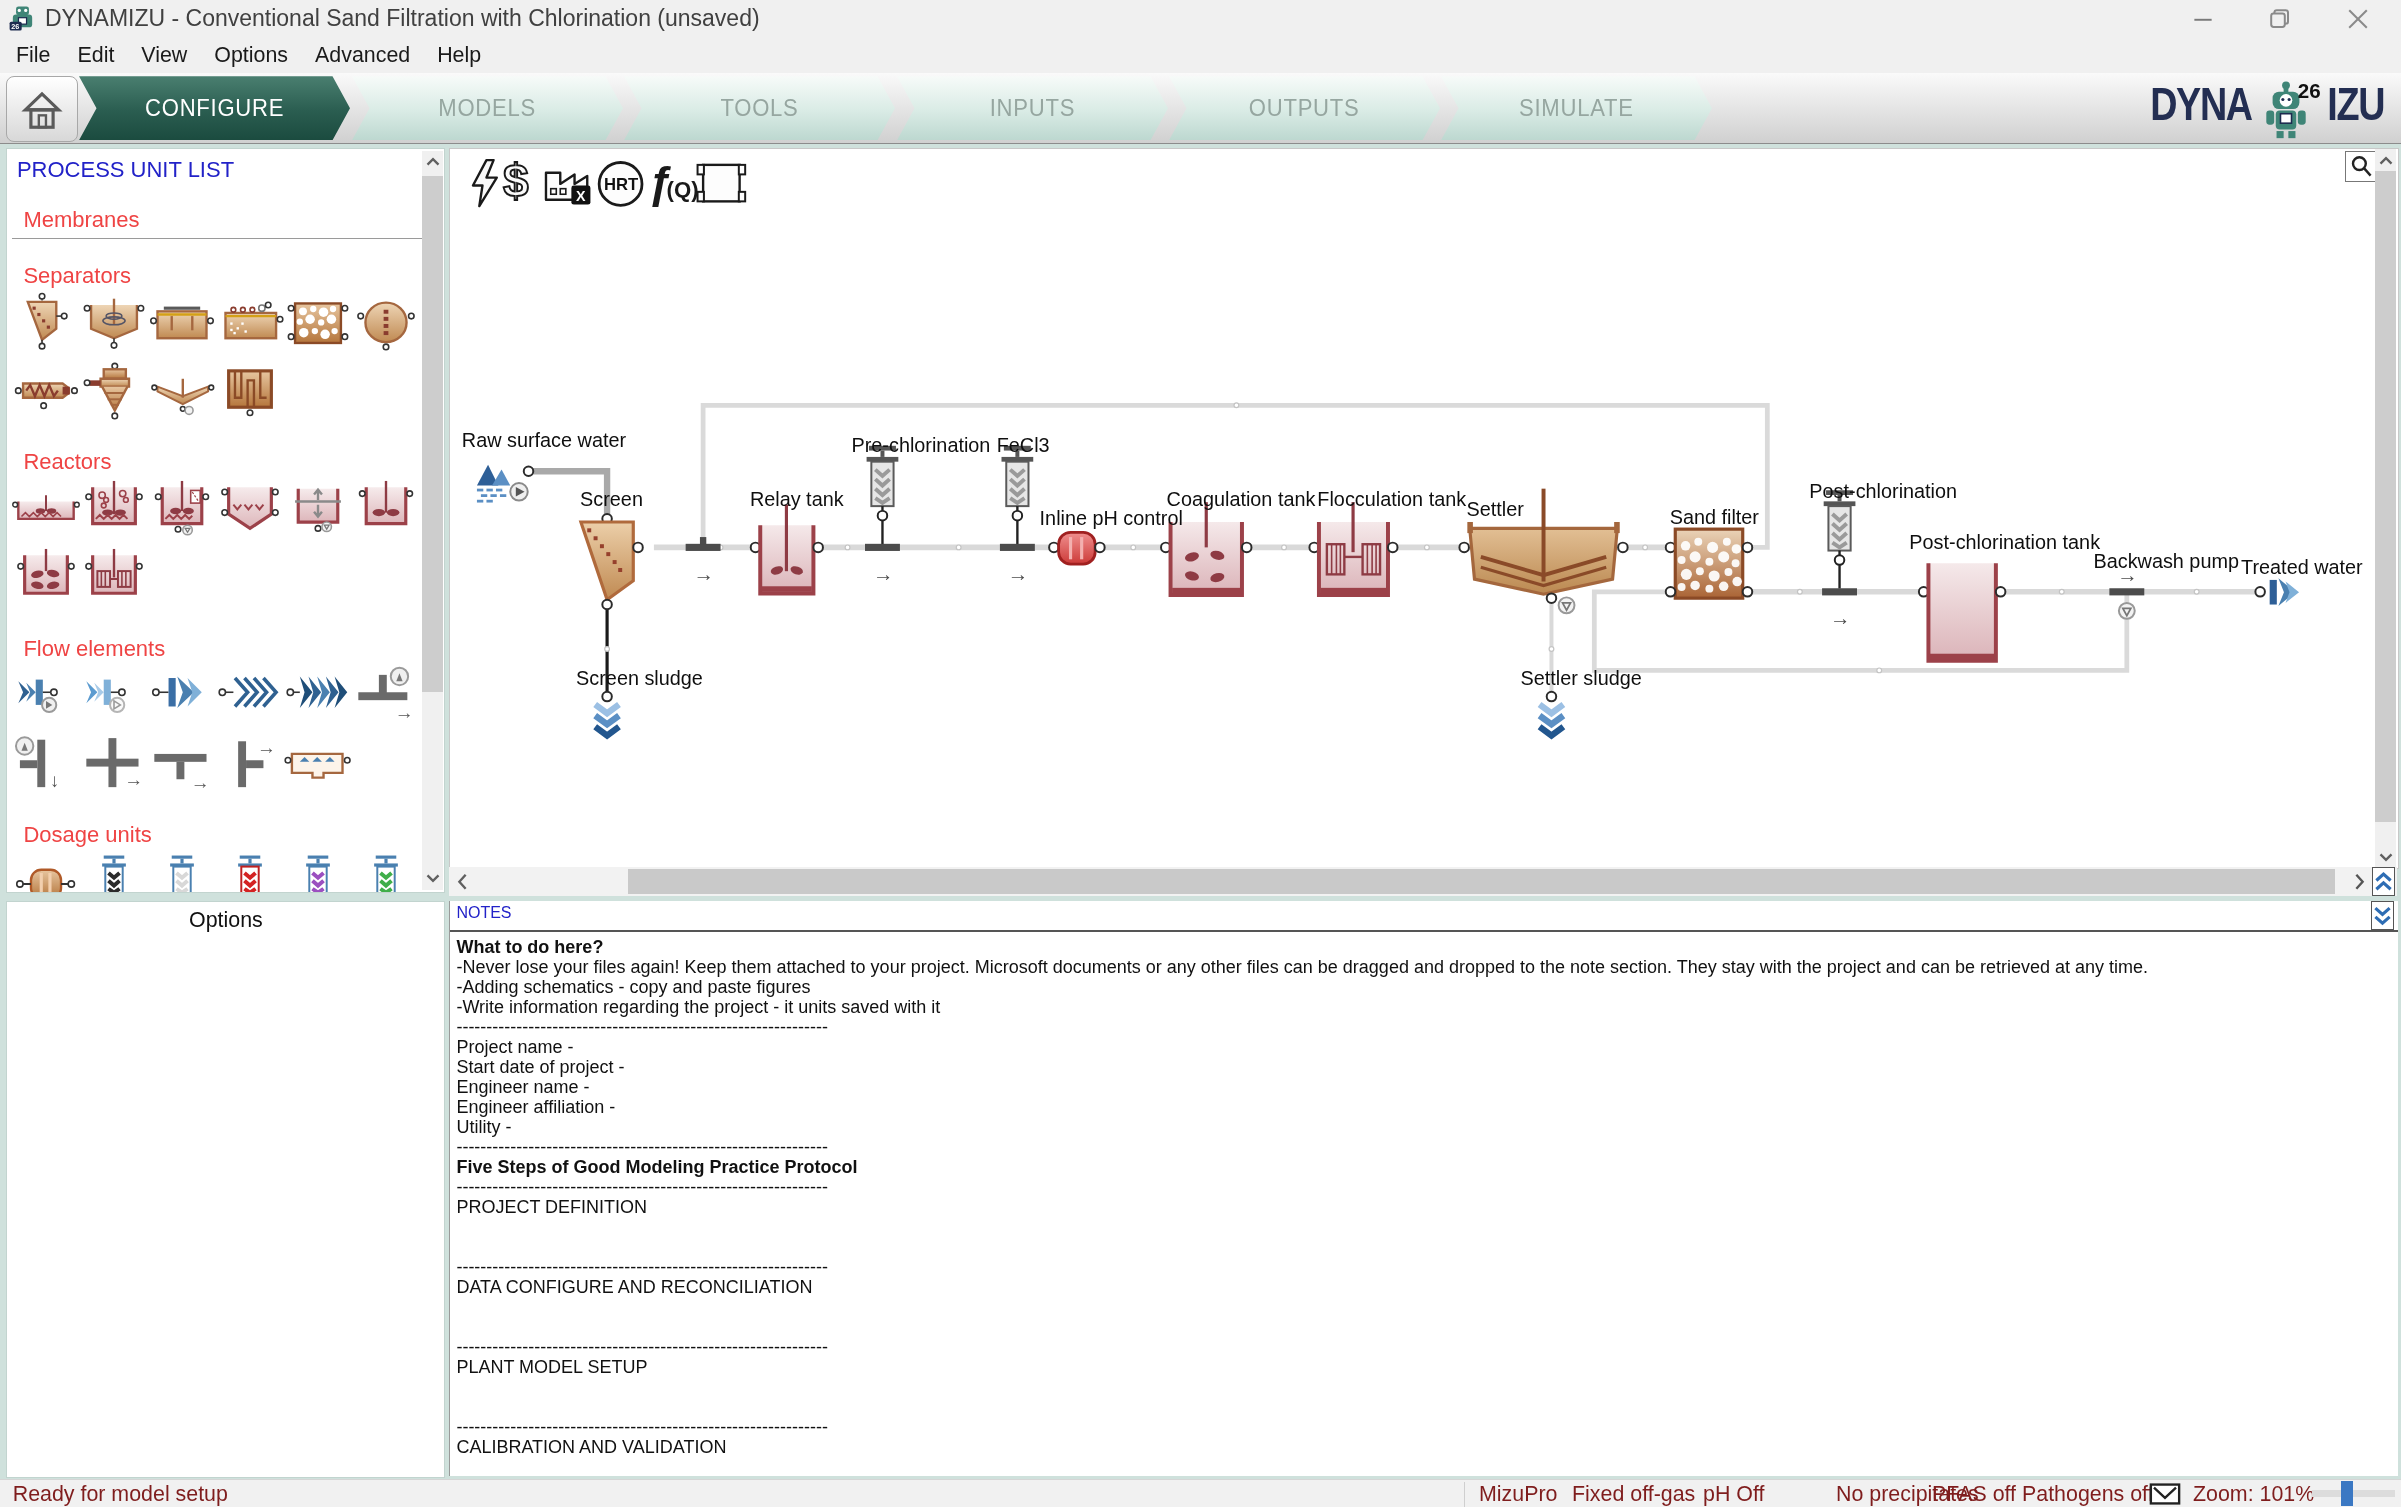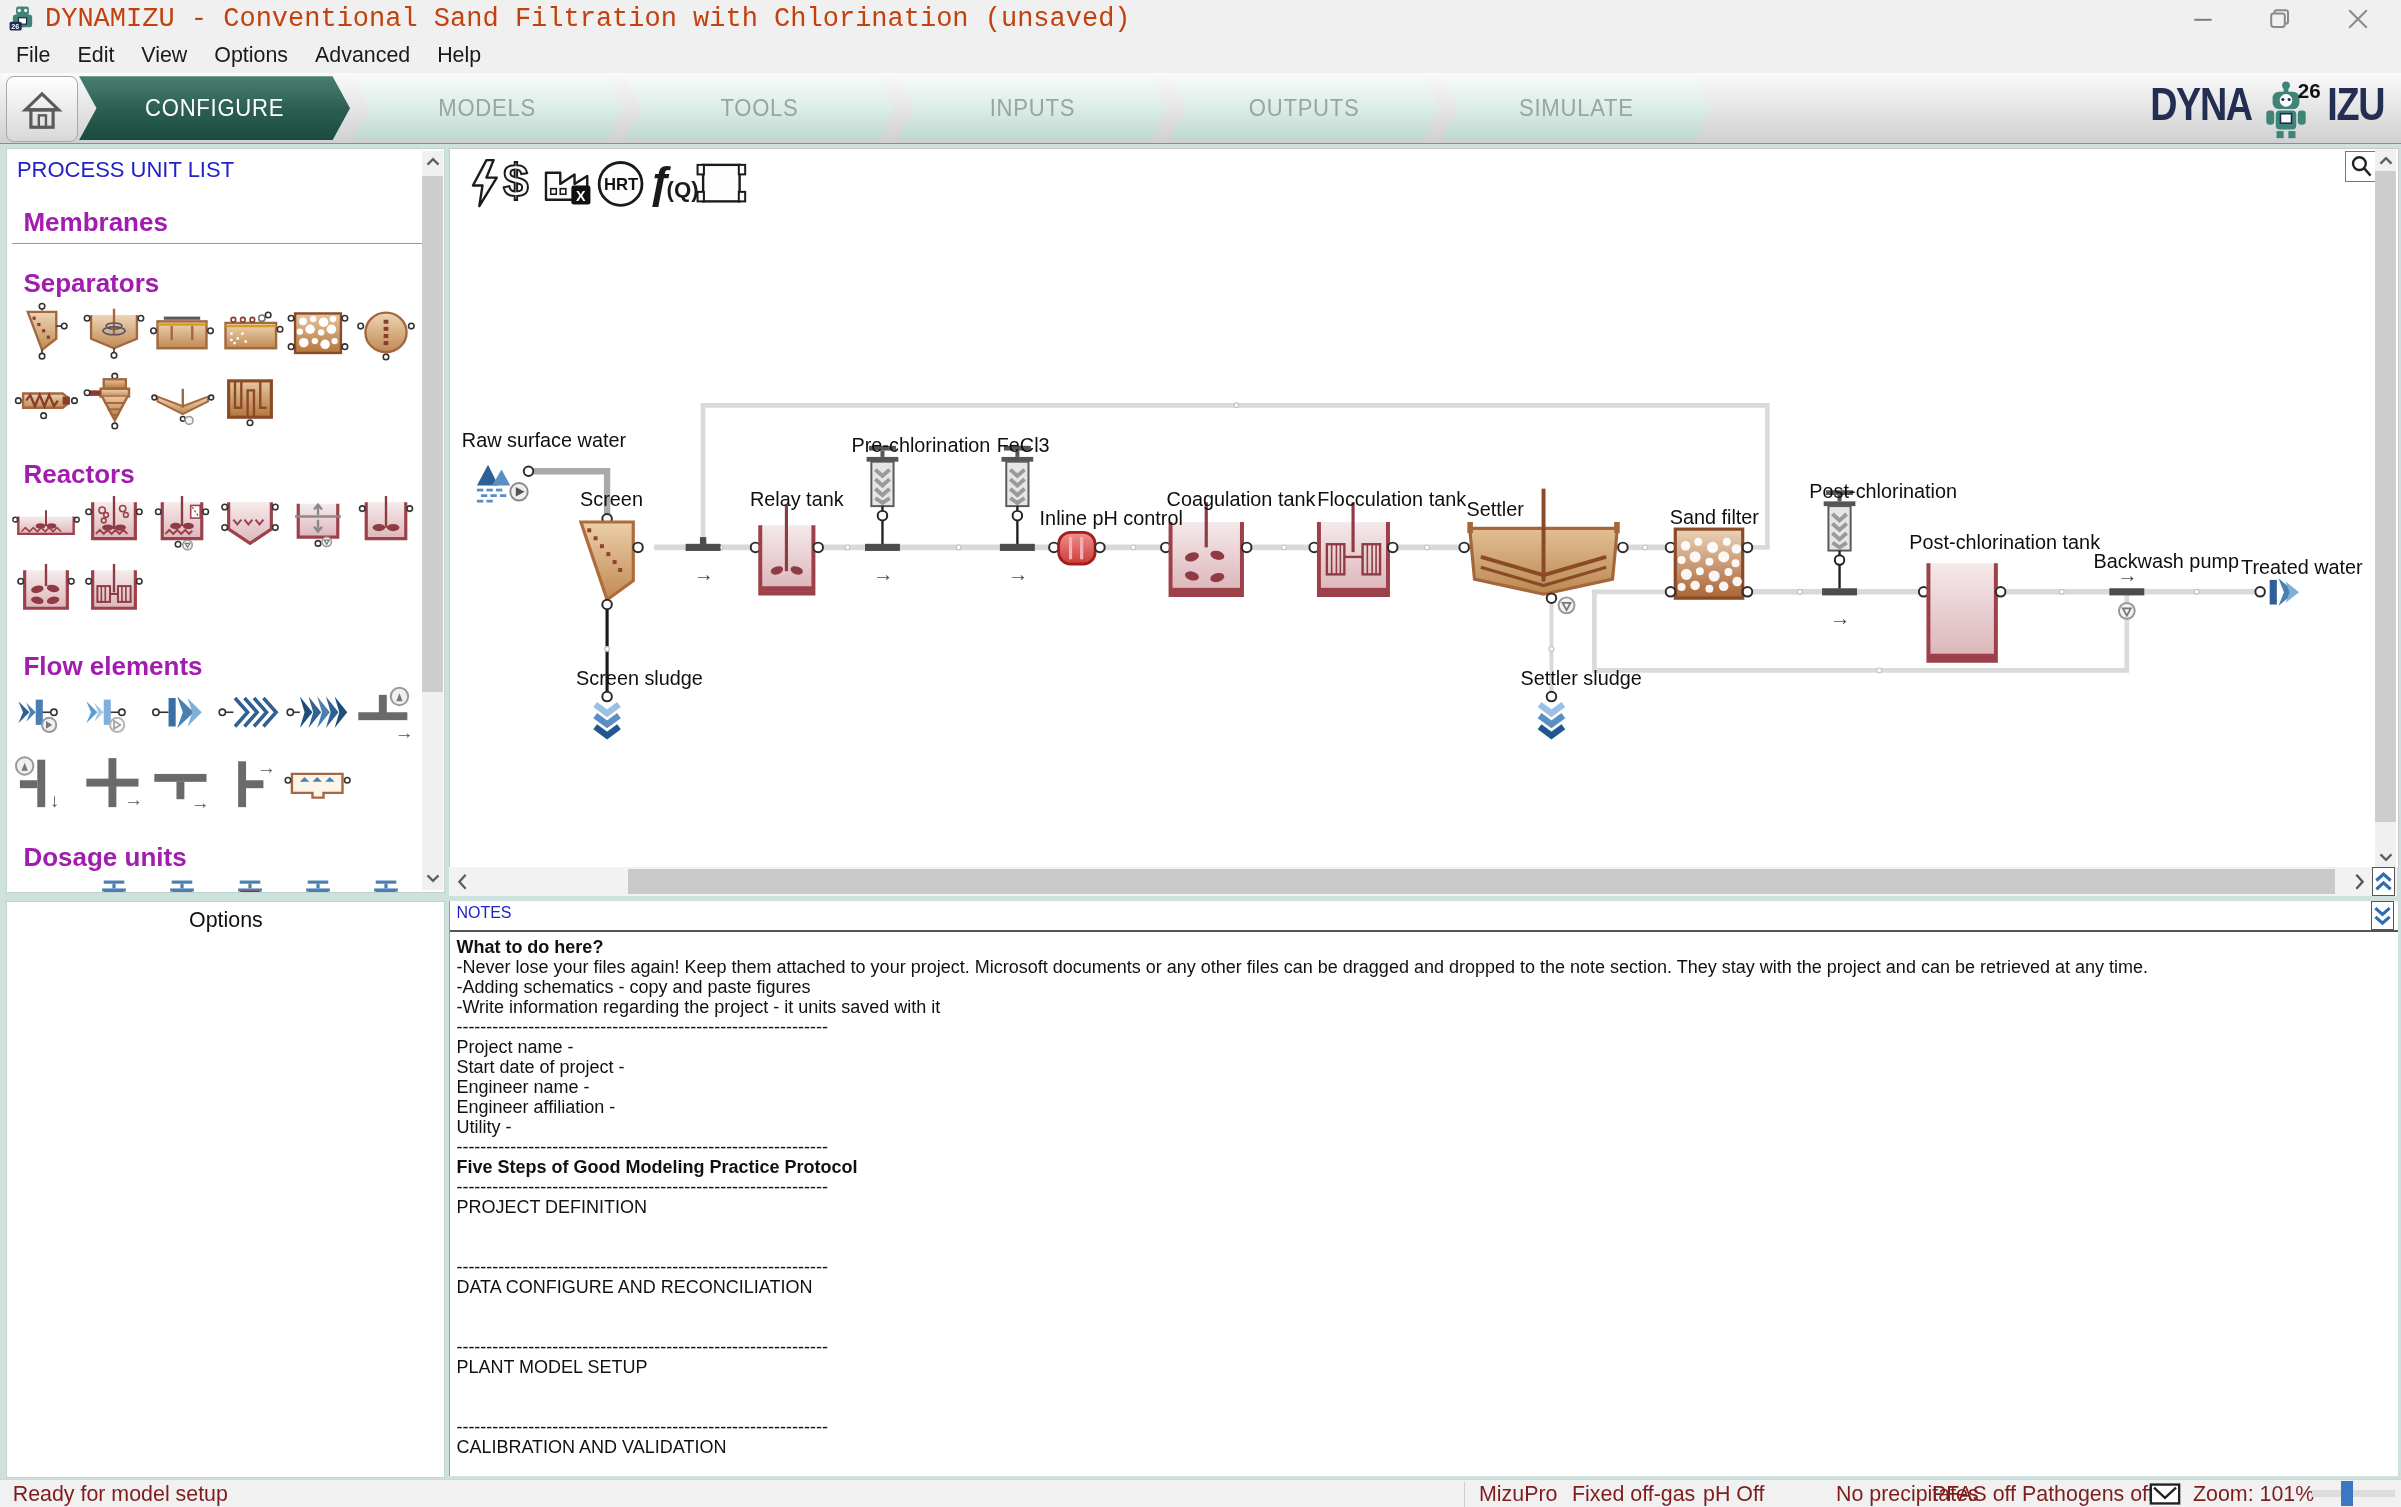--- a/index.html
+++ b/index.html
@@ -1,42 +1,42 @@
 <!DOCTYPE html>
 <html style="font-size:12.7px"><head>
 <meta charset="utf-8">
 <style>
   html,body{margin:0;padding:0;}
   body{width:2401px;height:1507px;position:relative;overflow:hidden;background:#cfe1dc;
        font-family:"Liberation Sans",sans-serif;color:#111;}
   .abs{position:absolute;}
   
   .titlebar{left:0;top:0;width:2401px;height:37px;background:#f0f0f0;display:flex;align-items:center;}
-  .apptitle{font-size:27px;color:#c2410c;margin-left:8px;font-family:Liberation Mono, monospace;}
+  .apptitle{font-size:23px;color:#404040;margin-left:8px;}
   .winbtn{position:absolute;top:0;width:51px;height:37px;display:flex;align-items:center;justify-content:center;}
   .menubar{left:0;top:37px;width:2401px;height:37px;background:#f0f0f0;display:flex;align-items:center;border-bottom:0.8px solid #e3e3e3;}
   .menuitem{font-size:21.4px;color:#1a1a1a;padding:0 13.5px;}
   .menuitem:first-child{padding-left:16px;}
   
   .ribbon{left:0;top:73px;width:2401px;height:70px;background:linear-gradient(#fafafa,#d0d0d0);border-bottom:1.6px solid #8c8c8c;}
   .homebtn{position:absolute;left:6.4px;top:3.2px;width:70px;height:64px;background:linear-gradient(#ffffff,#d8d8d8);
            border:1.6px solid #a8a8a8;border-radius:8px;display:flex;align-items:center;justify-content:center;}
   .tab{position:absolute;top:3.2px;width:271px;height:64px;display:flex;align-items:center;justify-content:center;
        background:linear-gradient(#f7fbf9,#d9ebe5 55%,#bdd8d0);
        clip-path:polygon(0 0,calc(100% - 17.5px) 0,100% 50%,calc(100% - 17.5px) 100%,0 100%,17.5px 50%);}
   .tab span{font-size:24px;letter-spacing:0.8px;color:#96a6a0;transform:scaleX(.92);}
   .tab.active{background:linear-gradient(#4a7f70,#2a5d50 55%,#1b4b3f);}
   .tab.active span{color:#fff;}
   .logo{position:absolute;right:11px;top:6.4px;height:57px;display:flex;}
   .logotxt{font-size:46px;font-weight:900;color:#232e52;letter-spacing:-1.6px;transform:scaleX(.82);line-height:51px;}
   .logobadge{font-size:20.6px;font-weight:800;color:#111;margin-left:-11px;}
   
   .leftpanel{left:6.4px;top:148px;width:437px;height:743px;background:#fff;border:0.8px solid #c2d4cf;overflow:hidden;}
   .pul-title{color:#2222c8;font-size:22px;margin:8px 0 0 9.5px;}
-  .shead{font-size:26px;font-weight:bold;margin:24px 0 3.2px 16px;color:#a21caf;}
+  .shead{font-size:22px;font-weight:normal;margin:24px 0 3.2px 16px;color:#ef4444;}
   .mline{border:none;border-top:1.6px solid #9a9a9a;margin:4.8px 4.8px 0 4.8px;}
   .irow{display:flex;margin:3.2px 0 1.6px 4.8px;}
   .cell{width:68px;height:65px;display:flex;align-items:center;justify-content:center;}
   .pscroll{position:absolute;right:1.6px;top:1.6px;width:20.6px;height:739px;background:#f0f0f0;}
   .pthumb{position:absolute;left:0;top:25.4px;width:20.6px;height:516px;background:#cdcdcd;}
   .sbtn{position:absolute;left:0;width:20.6px;height:22px;background:#f0f0f0;display:flex;align-items:center;justify-content:center;}
   
   .optionspanel{left:6.4px;top:901px;width:437px;height:575px;background:#fff;border:0.8px solid #c2d4cf;}
   .opt-title{text-align:center;font-size:21.4px;margin-top:6.4px;}
   

